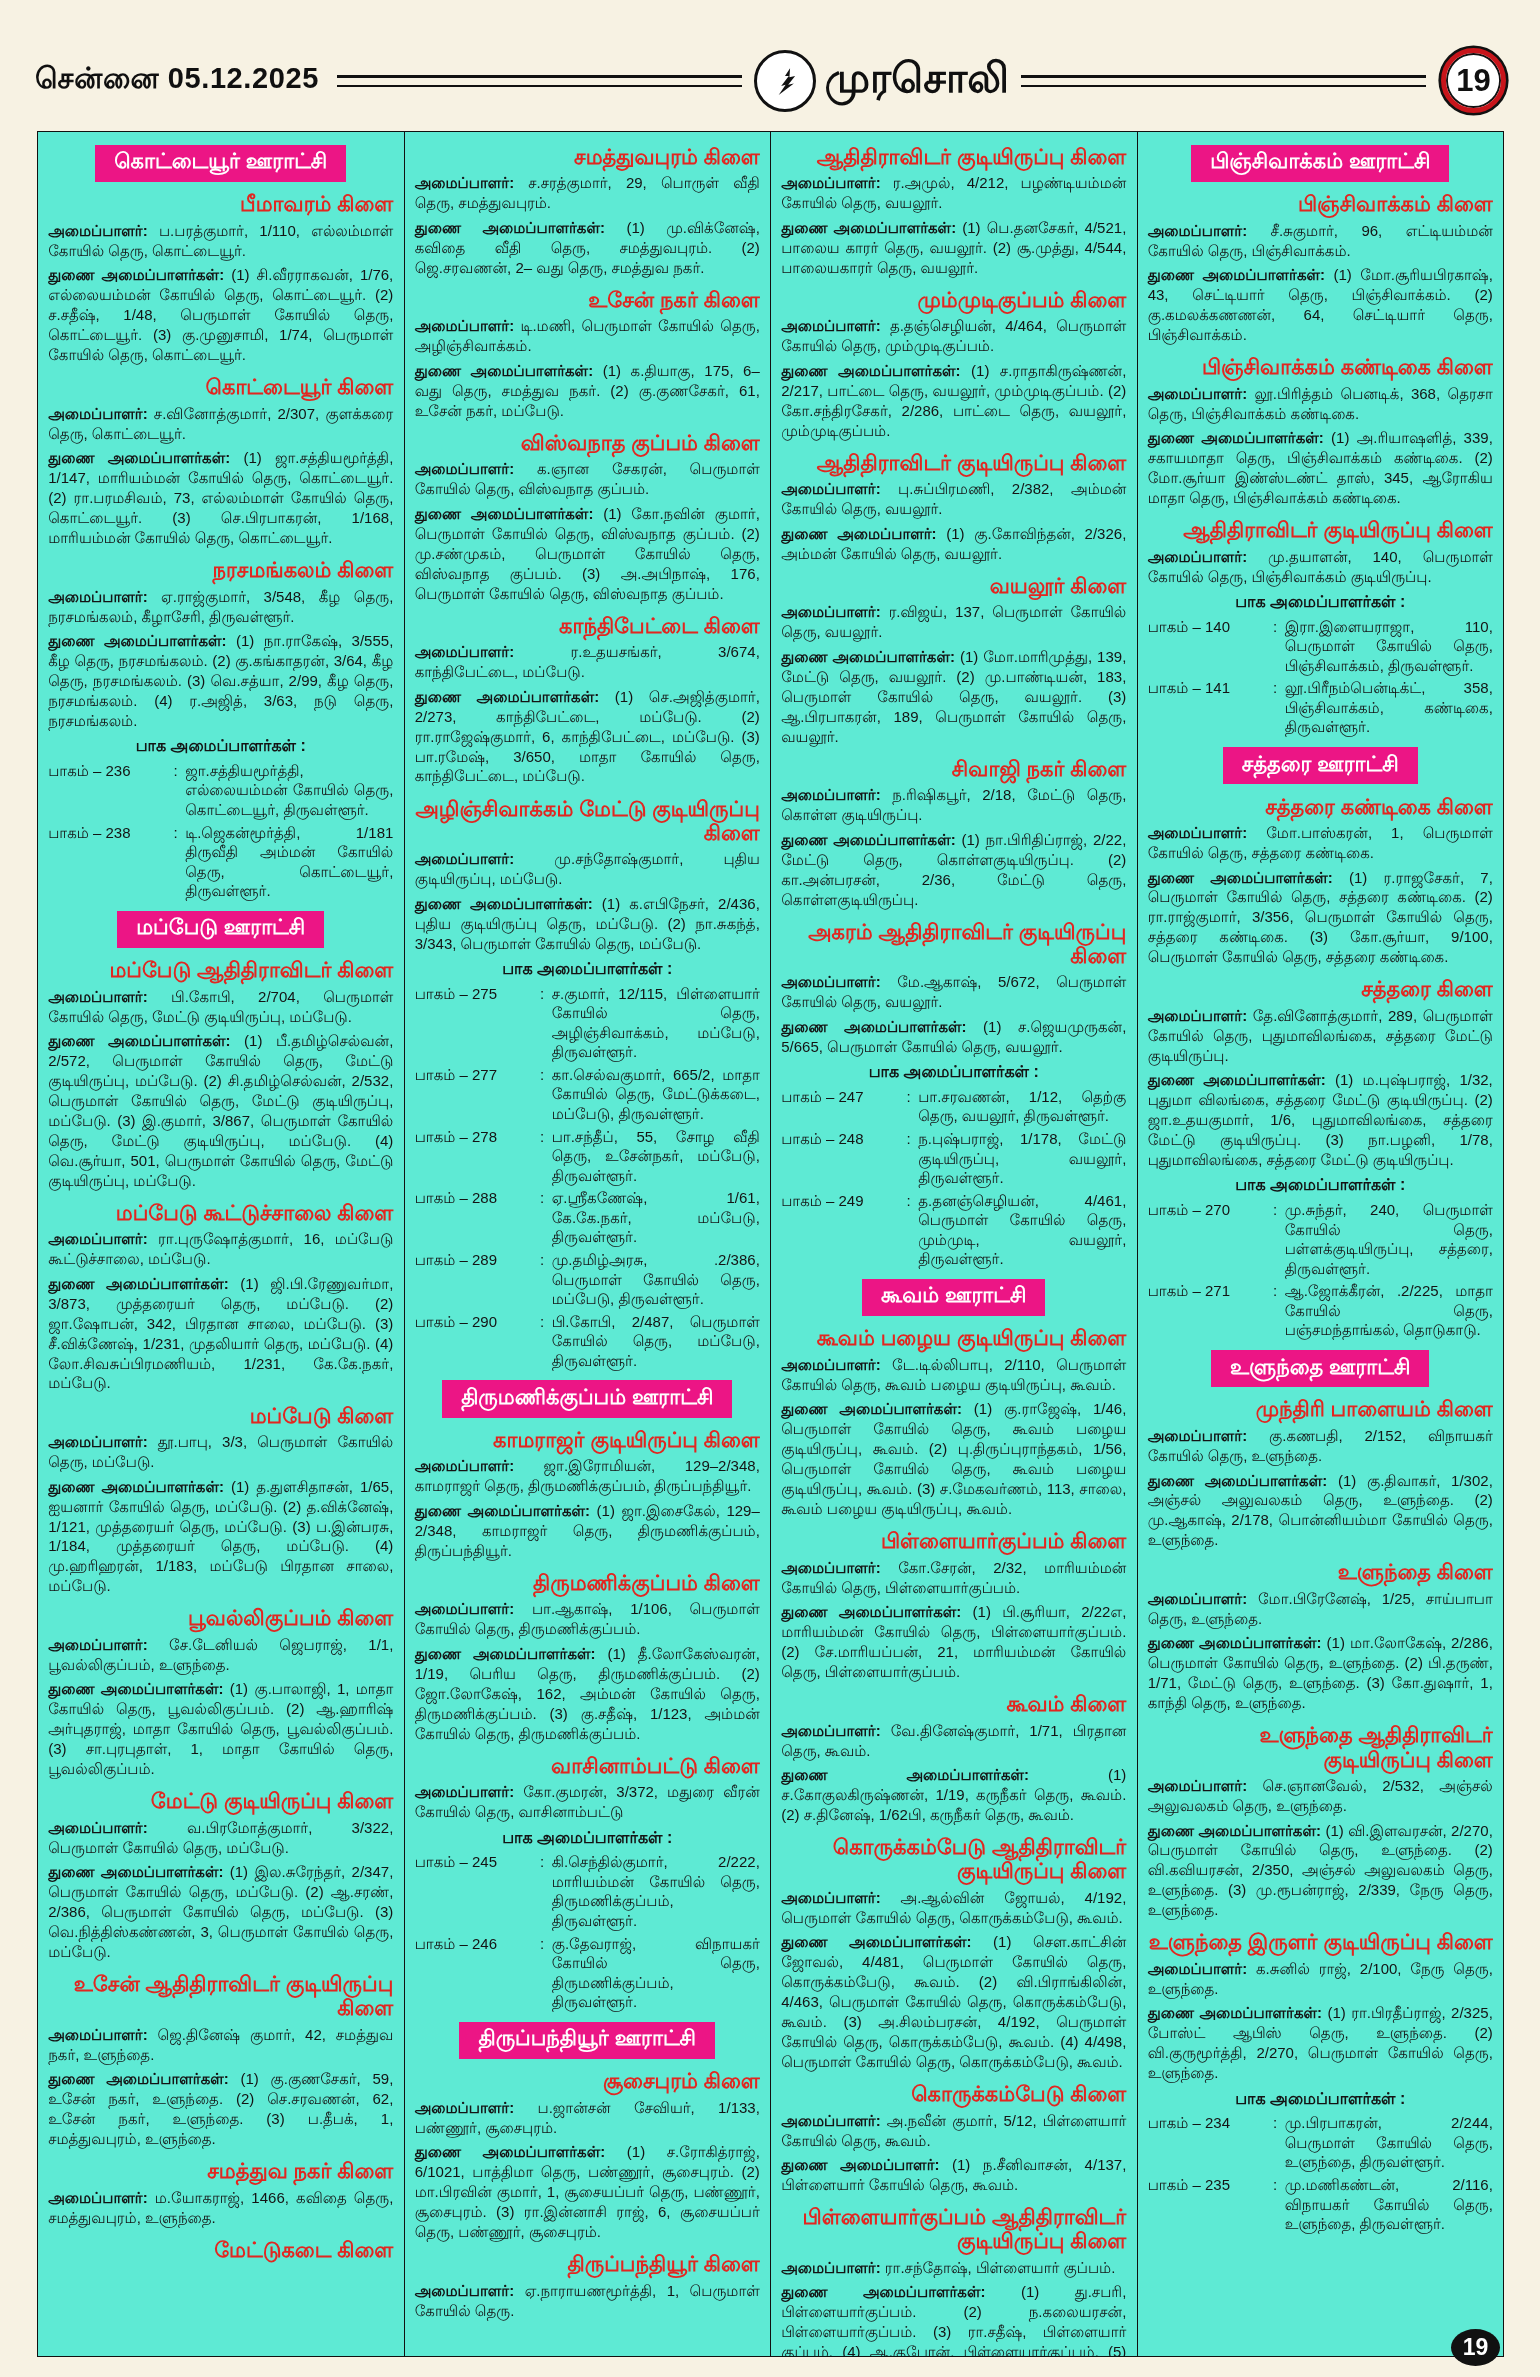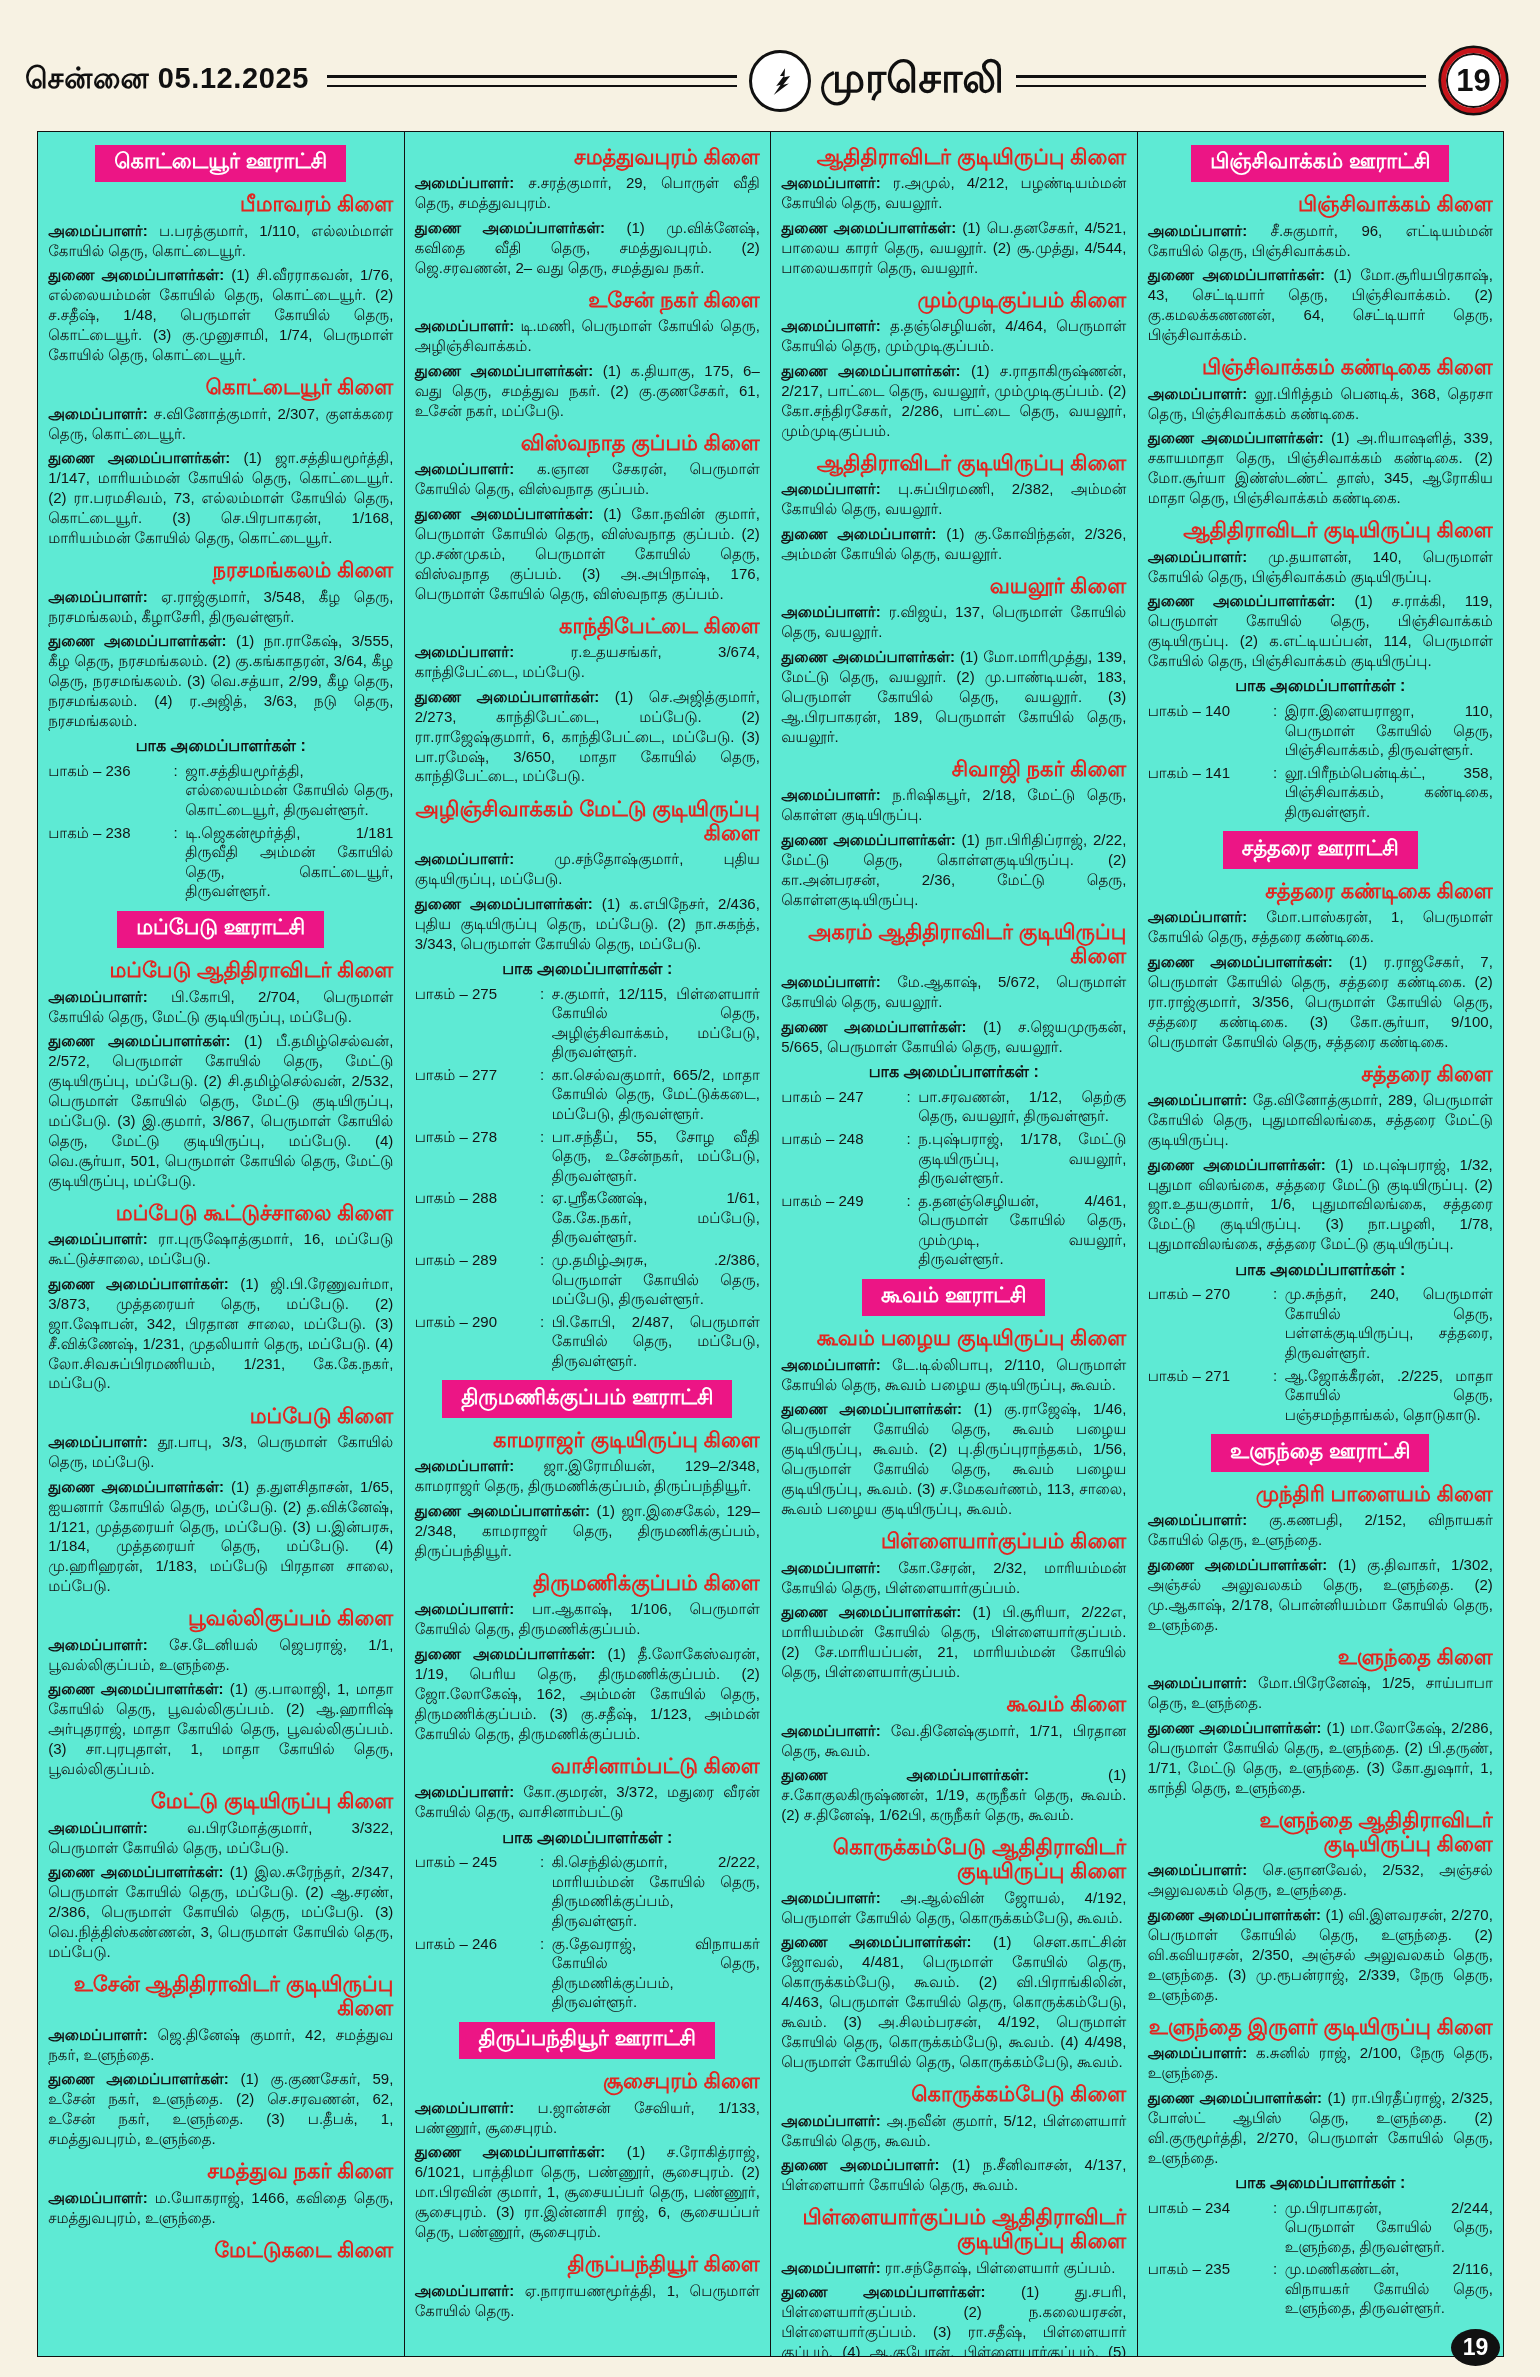--- a/index.html
+++ b/index.html
@@ -3,21 +3,21 @@
 <meta charset="utf-8">
 <style>
   html,body{margin:0;padding:0;}
   body{
     width:1541px;height:2377px;position:relative;overflow:hidden;
     background:#f7f2e3;
     font-family:"Liberation Sans",sans-serif;
     color:#141414;
   }
   
-  .top-header{position:absolute;top:42px;left:25px;right:35px;height:77px;display:flex;align-items:center;}
+  .top-header{position:absolute;top:42px;left:35px;right:35px;height:77px;display:flex;align-items:center;}
   .city-date{font-size:29px;font-weight:bold;letter-spacing:0.6px;white-space:nowrap;color:#101010;padding-right:18px;}
   .rule{flex:1;height:7px;border-top:3.2px solid #111;border-bottom:2.6px solid #111;}
   .masthead{display:flex;align-items:center;padding:0 11.5px;white-space:nowrap;text-align:right;}
   .logo-circle{width:56px;height:56px;border-radius:50%;border:3.2px solid #111;background:#fff;display:flex;align-items:center;justify-content:center;margin-right:9px;}
   .masthead-title{font-size:41px;font-weight:bold;color:#101010;}
   .page-circle{width:55px;height:55px;margin-left:15.3px;border-radius:50%;background:#fff;
     border:5.1px solid #c8151b;box-shadow:0 0 0 2.6px #111, inset 0 0 0 1.9px #111;
     display:flex;align-items:center;justify-content:center;font-size:31px;font-weight:bold;color:#101010;}
   
   .columns-frame{
@@ -239,21 +239,20 @@
     <div class="col">
       <div class="ooratchi-wrap"><span class="ooratchi">பிஞ்சிவாக்கம் ஊராட்சி</span></div>
       <h3 class="branch">பிஞ்சிவாக்கம் கிளை</h3>
       <p class="para"><b>அமைப்பாளர்:</b> <span>சீ.சுகுமார், 96, எட்டியம்மன் கோயில் தெரு, பிஞ்சிவாக்கம்.</span></p>
       <p class="para"><b>துணை அமைப்பாளர்கள்:</b> <span>(1) மோ.சூரியபிரகாஷ், 43, செட்டியார் தெரு, பிஞ்சிவாக்கம். (2) கு.கமலக்கணணன், 64, செட்டியார் தெரு, பிஞ்சிவாக்கம்.</span></p>
       <h3 class="branch">பிஞ்சிவாக்கம் கண்டிகை கிளை</h3>
       <p class="para"><b>அமைப்பாளர்:</b> <span>லூ.பிரித்தம் பெனடிக், 368, தெரசா தெரு, பிஞ்சிவாக்கம் கண்டிகை.</span></p>
       <p class="para"><b>துணை அமைப்பாளர்கள்:</b> <span>(1) அ.ரியாஷளித், 339, சகாயமாதா தெரு, பிஞ்சிவாக்கம் கண்டிகை. (2) மோ.சூர்யா இண்ஸ்டண்ட் தாஸ், 345, ஆரோகிய மாதா தெரு, பிஞ்சிவாக்கம் கண்டிகை.</span></p>
       <h3 class="branch">ஆதிதிராவிடர் குடியிருப்பு கிளை</h3>
       <p class="para"><b>அமைப்பாளர்:</b> <span>மு.தயாளன், 140, பெருமாள் கோயில் தெரு, பிஞ்சிவாக்கம் குடியிருப்பு.</span></p>
-      <p class="para"><b>துணை அமைப்பாளர்கள்:</b> <span>(1) ச.ராக்கி, 119, பெருமாள் கோயில் தெரு, பிஞ்சிவாக்கம் குடியிருப்பு. (2) க.எட்டியப்பன், 114, பெருமாள் கோயில் தெரு, பிஞ்சிவாக்கம் குடியிருப்பு.</span></p>
       <p class="parts-head">பாக அமைப்பாளர்கள் :</p>
       <div class="part-row">
         <span class="part-num">பாகம் – 140</span>
         <span class="part-colon">:</span>
         <span class="part-text">இரா.இளையராஜா, 110, பெருமாள் கோயில் தெரு, பிஞ்சிவாக்கம், திருவள்ளூர்.</span>
       </div>
       <div class="part-row">
         <span class="part-num">பாகம் – 141</span>
         <span class="part-colon">:</span>
         <span class="part-text">லூ.பிரீநம்பென்டிக்ட், 358, பிஞ்சிவாக்கம், கண்டிகை, திருவள்ளூர்.</span>

